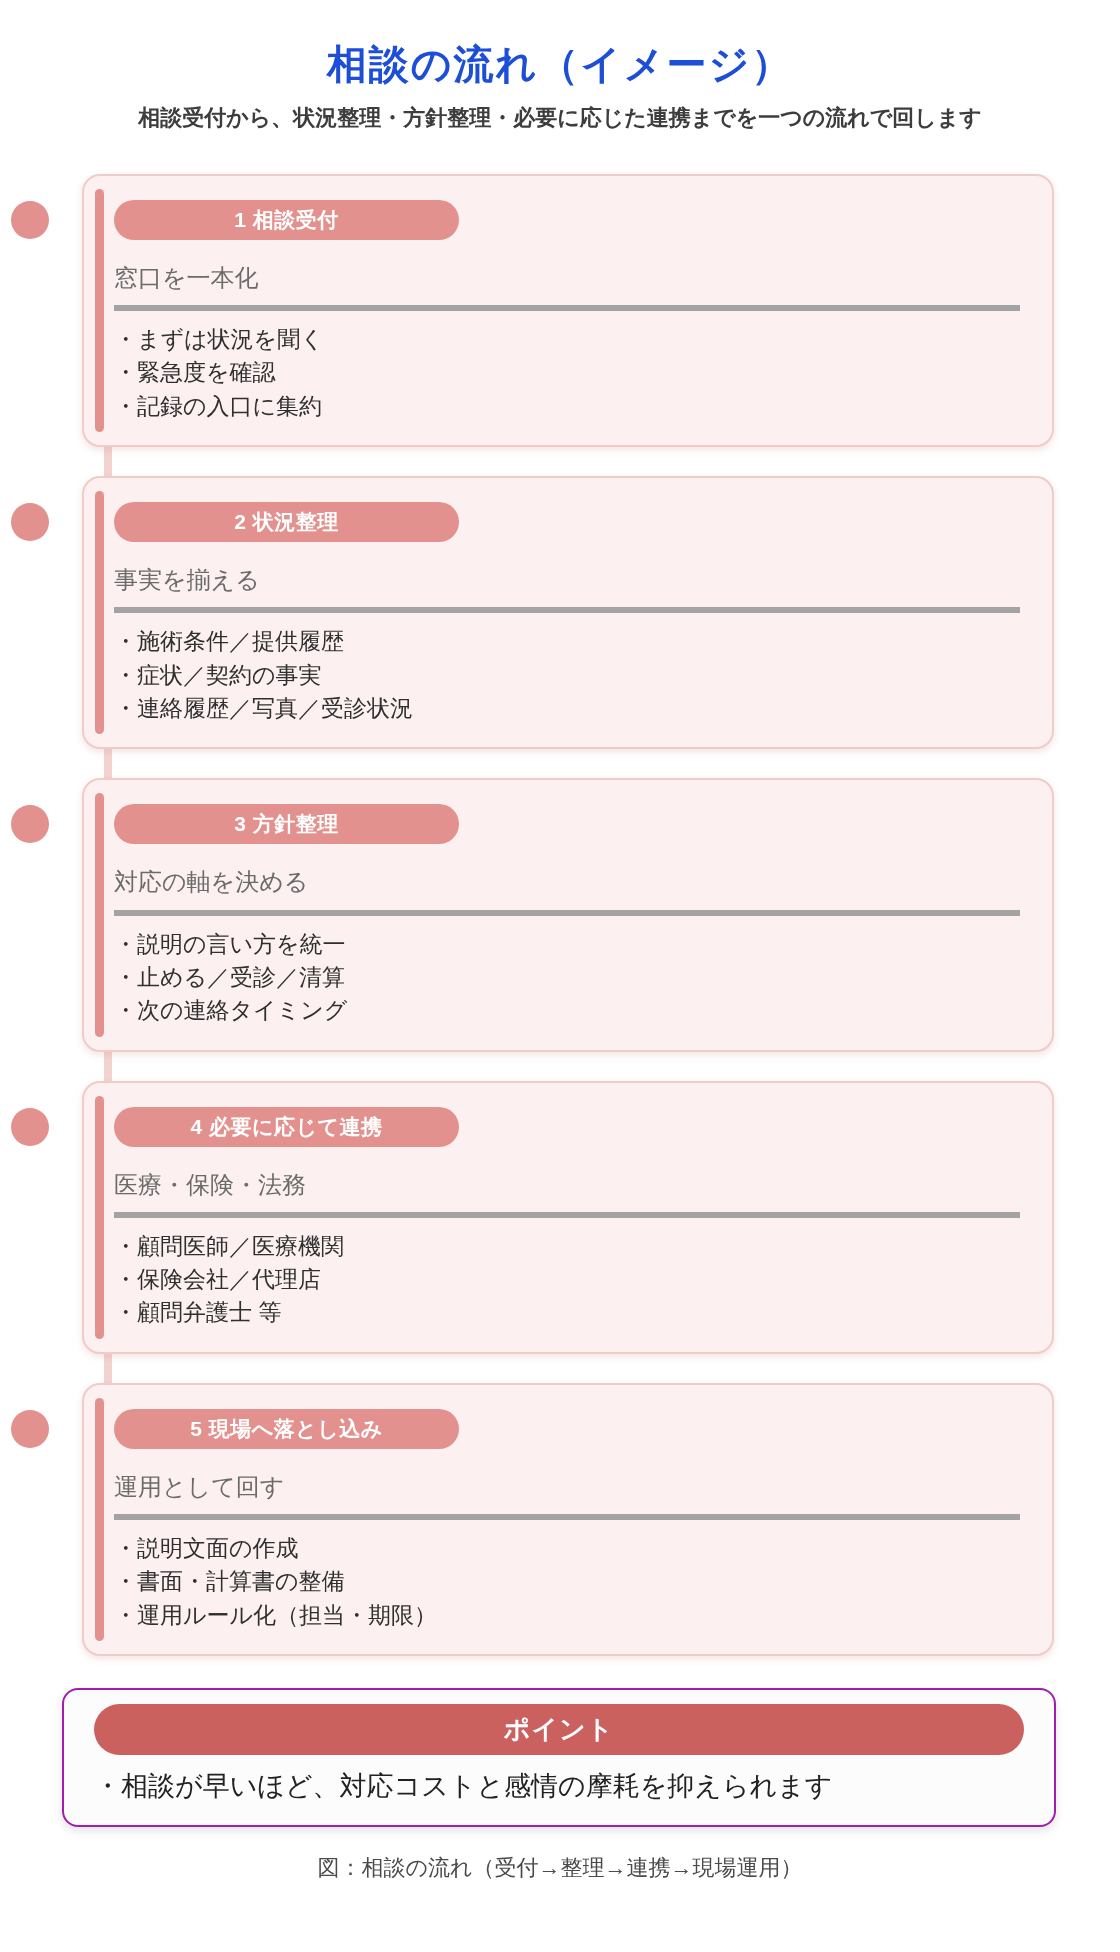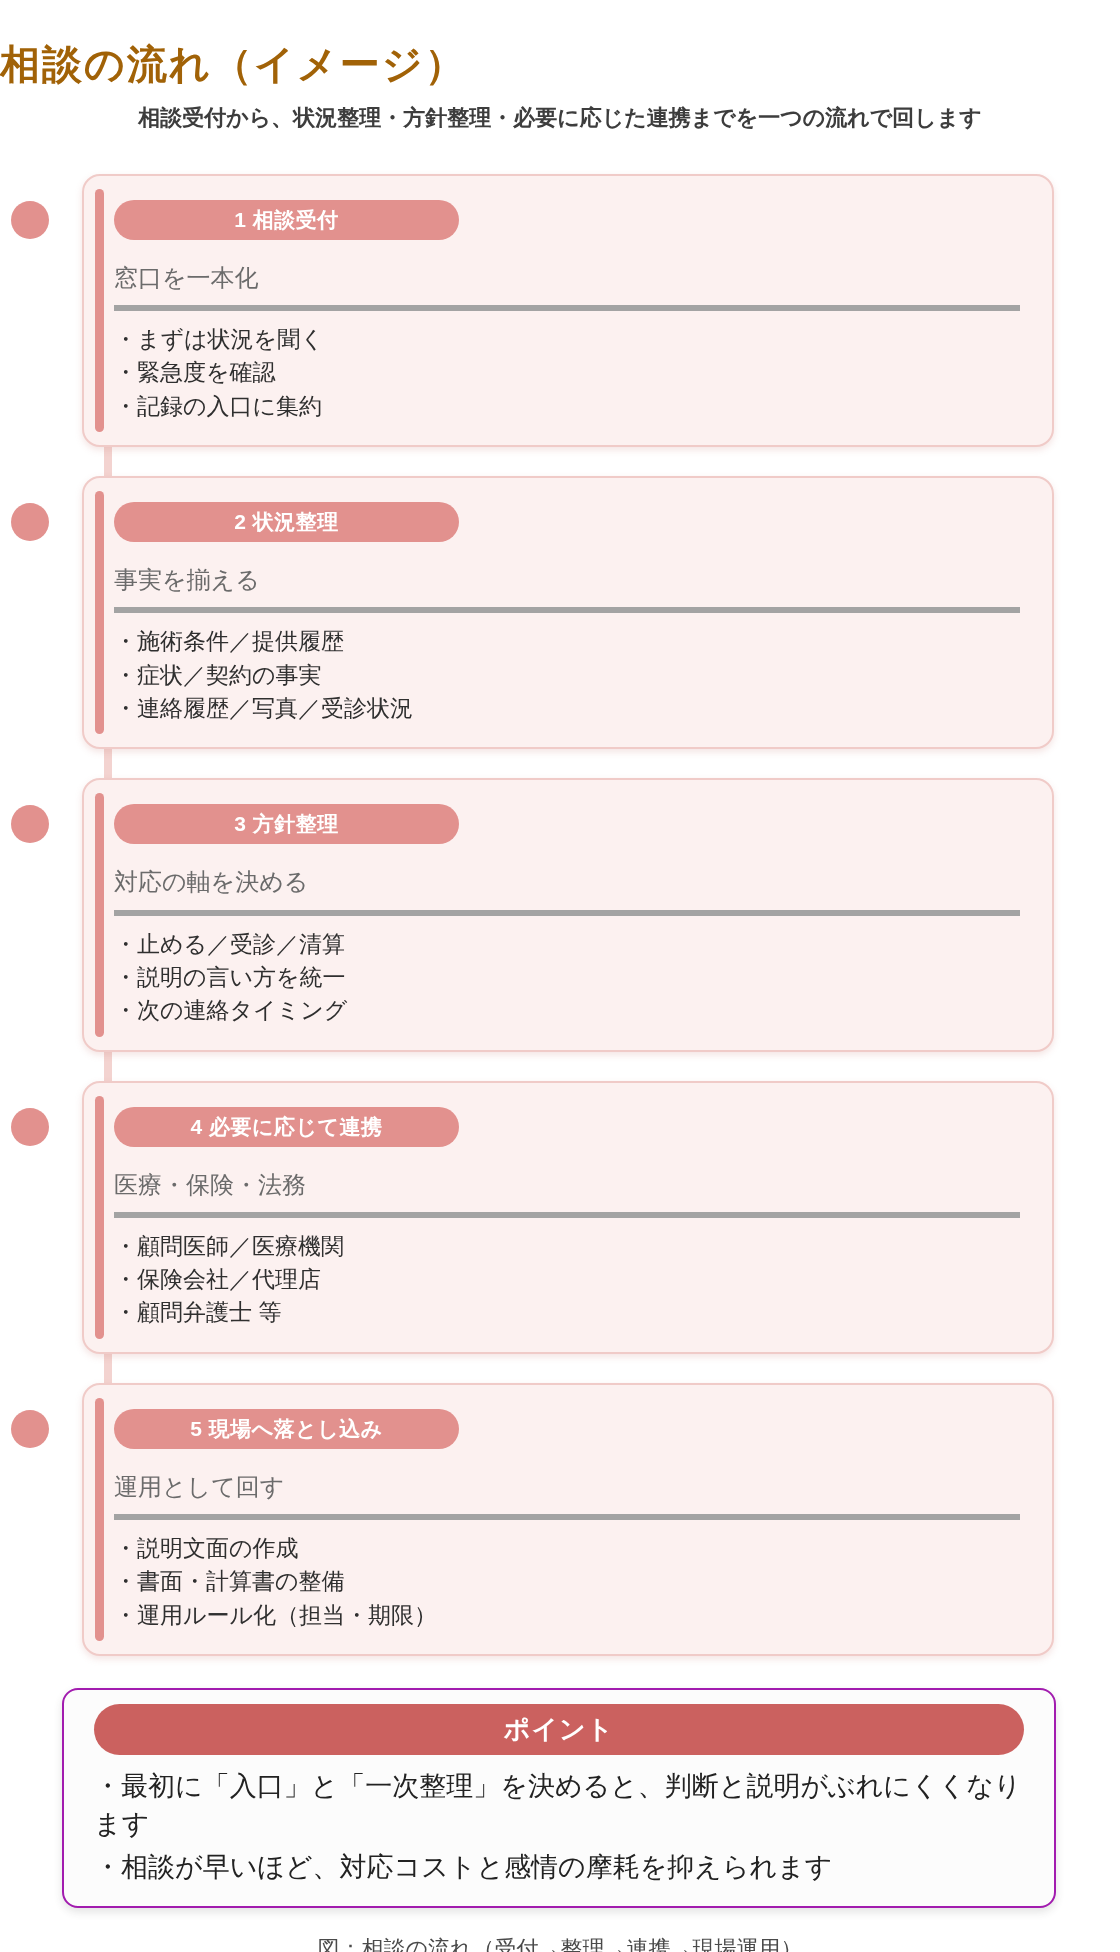--- a/index.html
+++ b/index.html
@@ -6,23 +6,24 @@
   html, body { background: #ffffff; }
   body {
     width: 1120px;
     font-family: "Liberation Sans", "DejaVu Sans", sans-serif;
     color: #2f2f2f;
     padding: 40px 0 34px 0;
   }
 
   
   .page-title {
+    text-align: center;
     font-size: 40px;
     font-weight: 700;
-    color: #a16207;
+    color: #1d4ed8;
     letter-spacing: 2px;
     line-height: 1.2;
   }
   .page-subtitle {
     margin-top: 14px;
     text-align: center;
     font-size: 22px;
     color: #3d3d3d;
     line-height: 1.45;
     font-weight: bold;
@@ -172,22 +173,22 @@
       <li>・連絡履歴／写真／受診状況</li>
     </ul>
   </section>
 
   <section class="step-card">
     <span class="timeline-dot"></span>
     <span class="accent-bar"></span>
     <div class="step-badge">3 方針整理</div>
     <div class="step-subtitle">対応の軸を決める</div>
     <ul class="step-bullets">
+      <li>・説明の言い方を統一</li>
       <li>・止める／受診／清算</li>
-      <li>・説明の言い方を統一</li>
       <li>・次の連絡タイミング</li>
     </ul>
   </section>
 
   <section class="step-card">
     <span class="timeline-dot"></span>
     <span class="accent-bar"></span>
     <div class="step-badge">4 必要に応じて連携</div>
     <div class="step-subtitle">医療・保険・法務</div>
     <ul class="step-bullets">
@@ -206,18 +207,17 @@
       <li>・説明文面の作成</li>
       <li>・書面・計算書の整備</li>
       <li>・運用ルール化（担当・期限）</li>
     </ul>
   </section>
 </div>
 
 <section class="points-card">
   <div class="points-badge">ポイント</div>
   <ul class="points-list">
-    <li>・最初に「入口」と「一次整理」を決めると、判断と説明がぶれにくくなります</li>
     <li>・相談が早いほど、対応コストと感情の摩耗を抑えられます</li>
   </ul>
 </section>
 
 <p class="figure-caption">図：相談の流れ（受付→整理→連携→現場運用）</p>
 
 </body></html>

